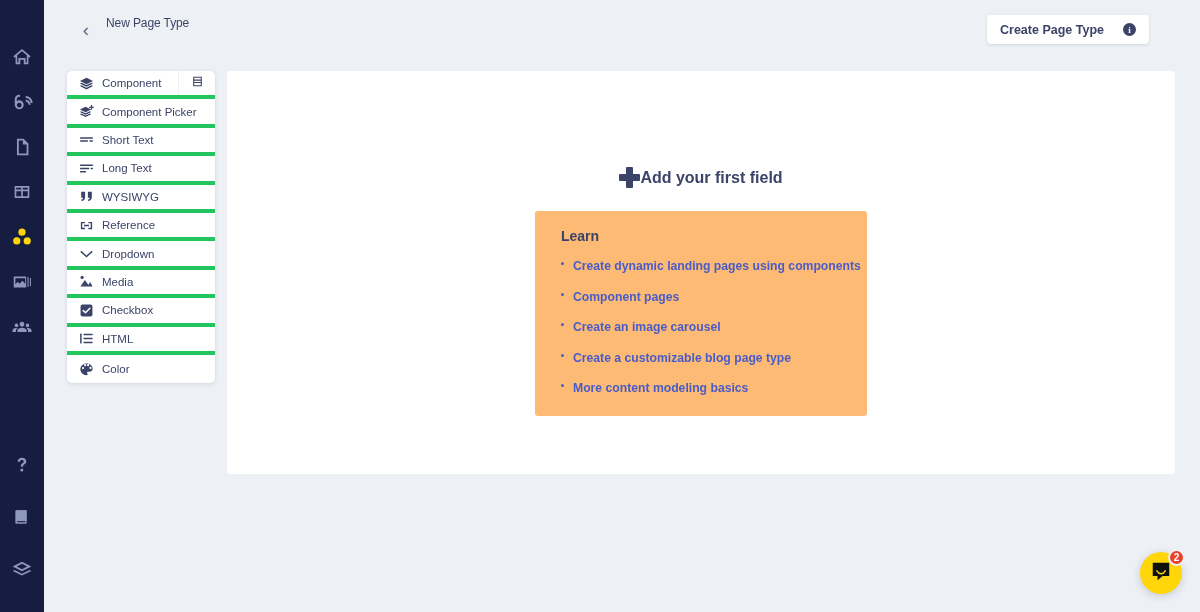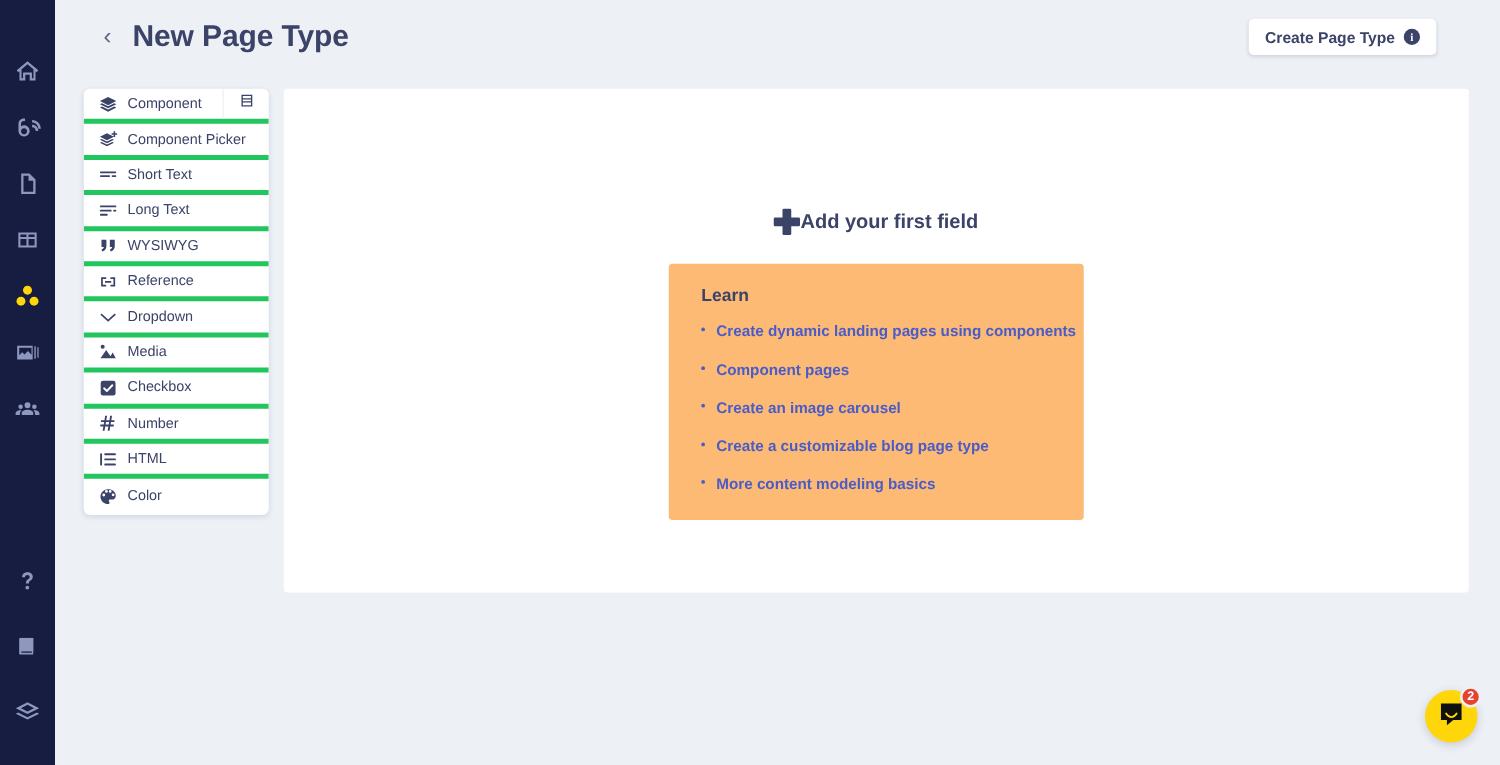--- a/index.html
+++ b/index.html
@@ -51,33 +51,33 @@
     width: 24px; height: 24px;
     display: flex; align-items: center; justify-content: center;
     cursor: pointer;
     color: #5b6486;
     font-size: 19px;
     line-height: 1;
   }
   #page-title {
     position: absolute;
     left: 62px; top: 16px;
-    font-size: 24px;
-    font-weight: bold;
+    font-size: 12px;
+    font-weight: normal;
     color: #3c4368;
     letter-spacing: -0.1px;
   }
   #create-page-type-button {
     position: absolute;
     right: 51px; top: 15px;
     height: 29px;
     background: #ffffff;
     border-radius: 4px;
     box-shadow: 0 1px 3px rgba(40,50,90,0.14);
-    display: flex; align-items: center; gap: 7px;
+    display: flex; align-items: center; gap: 19px;
     padding: 0 13px;
     cursor: pointer;
   }
   #create-page-type-button .btn-label {
     font-size: 12.5px;
     font-weight: bold;
     color: #3c4368;
     white-space: nowrap;
   }
   .info-dot {
@@ -418,28 +418,20 @@
   <div class="field-row">
     <span class="field-ico">
       <svg width="15" height="15" viewBox="0 0 24 24">
           <rect class="fi" x="2.5" y="2.5" width="19" height="19" rx="3"></rect>
           <path d="M6.8 12.2 10.4 15.7 17.4 8.3" stroke="#ffffff" stroke-width="2.4" fill="none" stroke-linecap="round" stroke-linejoin="round"></path>
         </svg>
     </span>
     <span class="field-label">Checkbox</span>
   </div>
 
-  <div class="field-row">
-    <span class="field-ico">
-      <svg width="15" height="15" viewBox="0 0 24 24">
-          <path class="fi" d="M8.2 2.6h2.4l-.9 5.6h4l.9-5.6h2.4l-.9 5.6h4v2.3h-4.4l-.6 3.4h4.1v2.3h-4.5l-.9 5.6h-2.4l.9-5.6h-4l-.9 5.6H5l.9-5.6H2v-2.3h4.3l.6-3.4H2.8V8.2h4.5l.9-5.6zm1.1 7.9-.6 3.4h4l.6-3.4h-4z"></path>
-        </svg>
-    </span>
-    <span class="field-label">Number</span>
-  </div>
 
   <div class="field-row">
     <span class="field-ico">
       <svg width="15" height="15" viewBox="0 0 24 24">
           <rect class="fi" x="1.8" y="4" width="2.4" height="16" rx="1"></rect>
           <rect class="fi" x="7" y="4.3" width="15" height="2.4" rx="1.2"></rect>
           <rect class="fi" x="7" y="10.8" width="15" height="2.4" rx="1.2"></rect>
           <rect class="fi" x="7" y="17.3" width="15" height="2.4" rx="1.2"></rect>
         </svg>
     </span>

